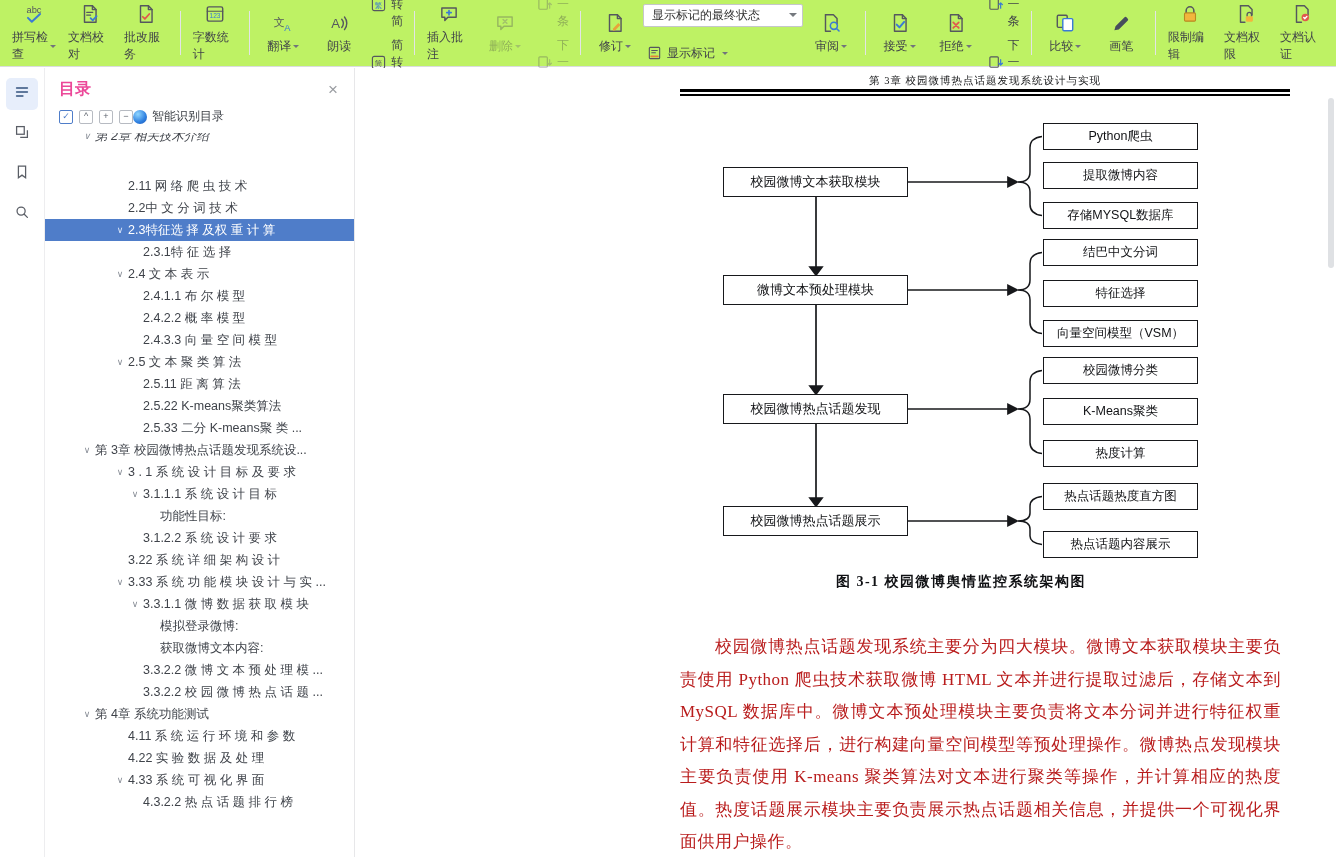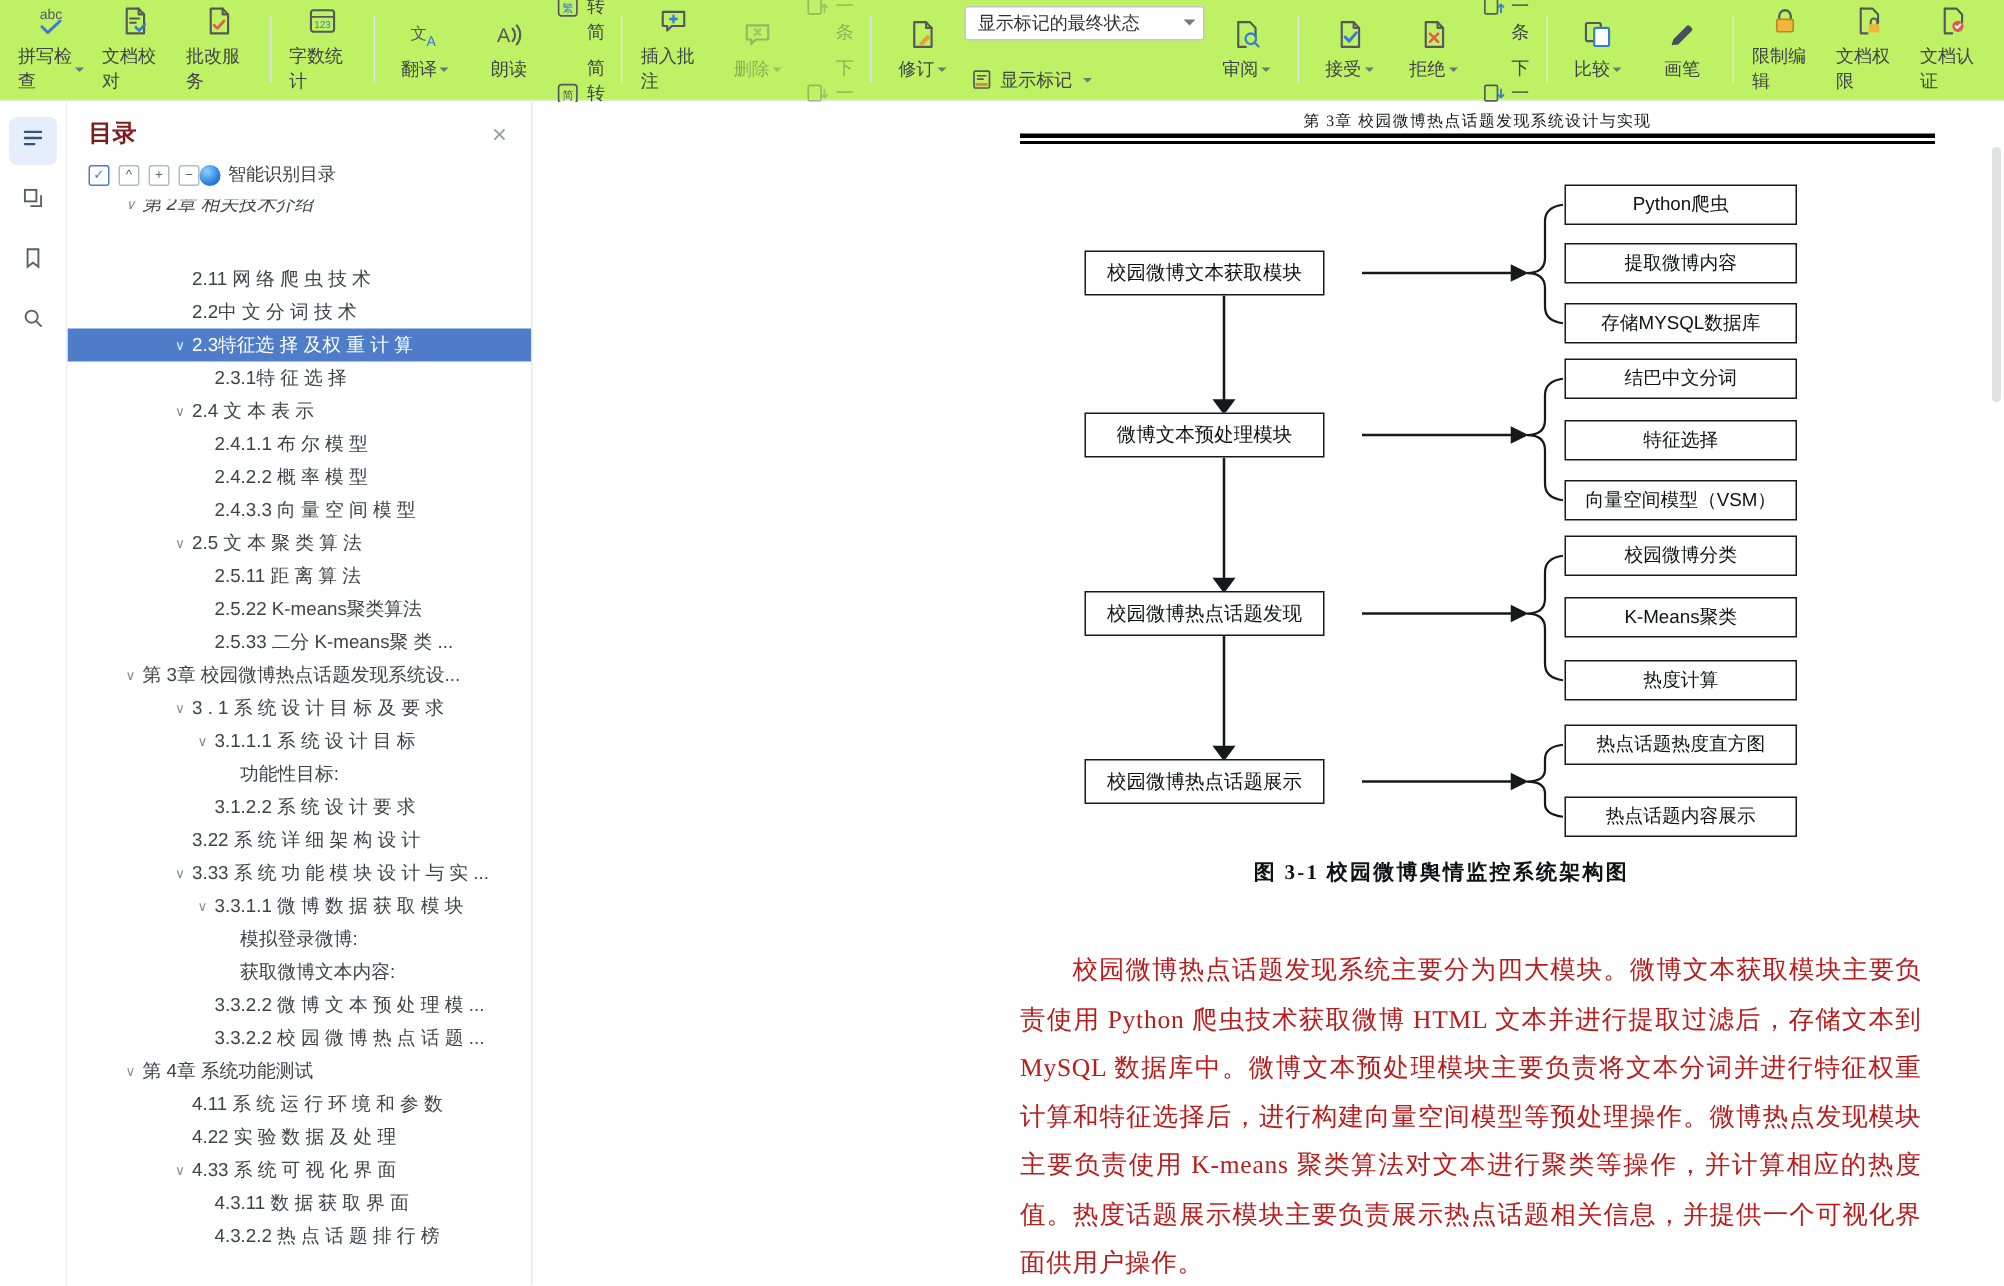--- a/index.html
+++ b/index.html
@@ -29,21 +29,21 @@
   
   .side{position:absolute;left:0;top:68px;bottom:0;width:45px;background:#fff;border-right:1px solid #ededef;
         display:flex;flex-direction:column;align-items:center;padding-top:10px;gap:8px;box-sizing:border-box;}
   .side-btn{width:32px;height:32px;border-radius:5px;display:flex;align-items:center;justify-content:center;}
   .side-btn.active{background:#e7eefb;}
 
   
   .toc{position:absolute;left:45px;top:68px;bottom:0;width:310px;background:#fff;border-right:1px solid #e7e7e9;
        display:flex;flex-direction:column;box-sizing:border-box;}
   .toc-head{display:flex;align-items:center;justify-content:space-between;padding:11px 16px 4px 14px;}
-  .toc-title{font-size:16px;font-weight:600;color:#7f1d1d;text-align:center;}
+  .toc-title{font-size:16px;font-weight:600;color:#ec4899;text-align:center;}
   .toc-close{font-size:17px;color:#9a9da2;line-height:1;cursor:default;}
   .toc-close::before{content:"×";}
   .toc-tools{display:flex;align-items:center;justify-content:flex-start;padding:4px 14px 8px;}
   .tool-ics{display:flex;gap:6px;}
   .sq{width:14px;height:14px;border:1px solid #b7bbc2;border-radius:2px;font-size:9px;color:#5e646e;
       display:flex;align-items:center;justify-content:center;line-height:1;box-sizing:border-box;}
   .sq.blue{border-color:#4f7dc9;color:#4f7dc9;}
   .sq1::before{content:"✓";} .sq2::before{content:"^";} .sq3::before{content:"+";} .sq4::before{content:"−";}
   .smart{display:flex;align-items:center;gap:5px;font-size:12px;color:#3b3f45;}
   .ai-ball{width:14px;height:14px;border-radius:50%;
@@ -60,21 +60,21 @@
 
   
   .doc{position:absolute;left:356px;top:68px;right:0;bottom:0;background:#fff;overflow:hidden;}
   .page-head{position:absolute;left:324px;top:6px;width:610px;text-align:center;
              font-family:"Liberation Serif",serif;font-size:10.5px;letter-spacing:1px;color:#17181a;}
   .head-rule1{position:absolute;left:324px;top:21px;width:610px;height:3px;background:#000;}
   .head-rule2{position:absolute;left:324px;top:26px;width:610px;height:2px;background:#000;}
   .fl-svg{position:absolute;left:0;top:0;width:981px;height:540px;}
   .fl-box{position:absolute;box-sizing:border-box;background:#fff;display:flex;align-items:center;
           justify-content:center;color:#101114;white-space:nowrap;}
-  .fl-left{width:160px;height:30px;border:1.8px solid #17181b;font-size:13px;left:367px;}
+  .fl-left{width:185px;height:30px;border:1.8px solid #17181b;font-size:13px;left:367px;}
   .fl-right{width:155px;height:27px;border:1.5px solid #17181b;font-size:12.5px;left:687px;}
   .fig-cap{position:absolute;left:300px;top:505px;width:610px;text-align:center;
            font-family:"Liberation Serif",serif;font-weight:bold;font-size:14px;letter-spacing:1.5px;color:#101114;}
   .body-text{position:absolute;left:324px;top:563px;width:601px;font-family:"Liberation Serif",serif;
              font-size:17px;line-height:32.5px;color:#b91c1c;text-align:justify;text-indent:35px;letter-spacing:.5px;}
   .v-scroll{position:absolute;right:2px;top:30px;width:6px;height:170px;background:#dfe1e4;border-radius:3px;}
 </style>
 </head>
 <body>
 
@@ -545,23 +545,20 @@
           </div>
           <div class="trow lvl2">
             <span>4.11 系 统 运 行 环 境 和 参 数</span>
           </div>
           <div class="trow lvl2">
             <span>4.22 实 验 数 据 及 处 理</span>
           </div>
           <div class="trow lvl2">
             <span class="chev"></span>
             <span>4.33 系 统 可 视 化 界 面</span>
-          </div>
-          <div class="trow lvl3">
-            <span>4.3.11 数 据 获 取 界 面</span>
           </div>
           <div class="trow lvl3">
             <span>4.3.2.2 热 点 话 题 排 行 榜</span>
           </div>
         </div>
     </div>
   </div>
 
   <div class="doc">
     <div class="page-head">第 3章 校园微博热点话题发现系统设计与实现</div>

